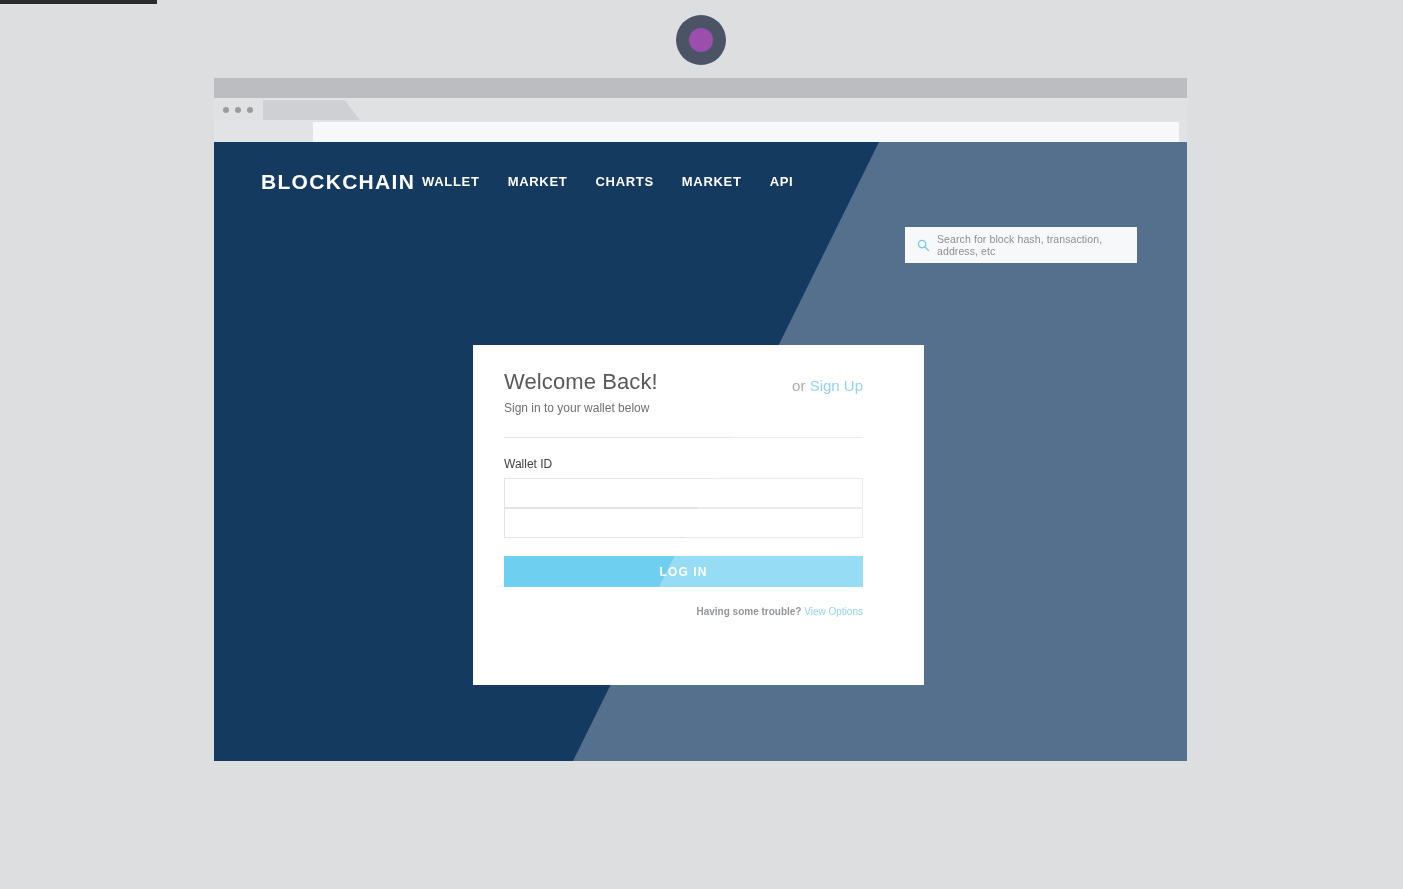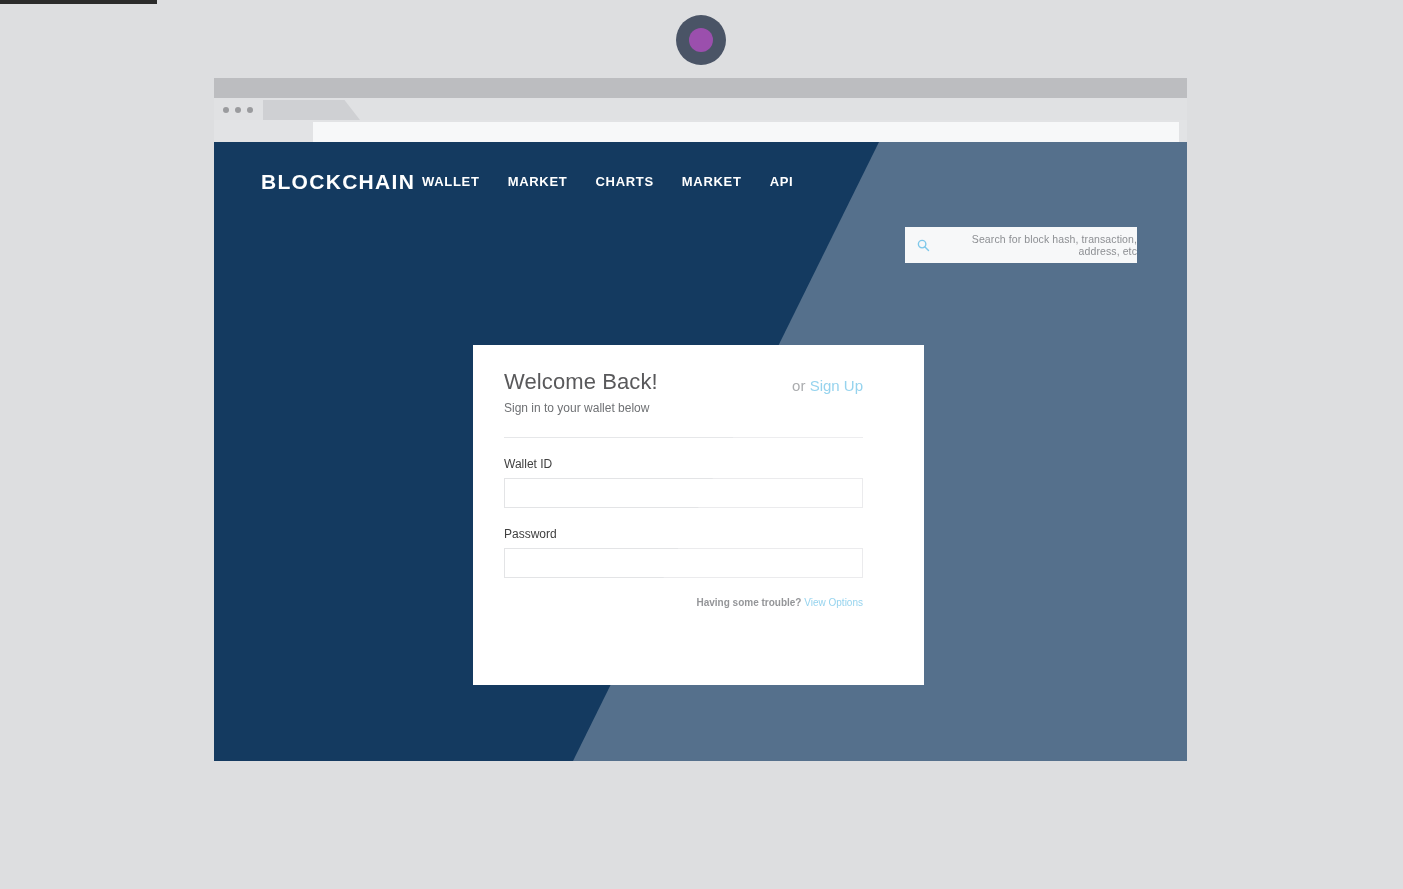--- a/index.html
+++ b/index.html
@@ -151,21 +151,20 @@
   .search-icon {
     margin-left: 12px;
     margin-right: 7px;
     width: 13px; height: 13px;
     flex: 0 0 auto;
   }
   .search-placeholder {
     color: #8d8f93;
     font-size: 10.5px;
     letter-spacing: 0.1px;
-    text-align: right;
   }
 
   
   .card {
     position: absolute;
     left: 259px; top: 203px;
     width: 420px; height: 340px;
     background: #ffffff;
     z-index: 10;
     padding-left: 31px;
@@ -324,23 +323,23 @@
           <div class="or-signup">
             <span>or</span>
             <a href="#">Sign Up</a>
           </div>
         </div>
 
         <div class="field-label">Wallet ID</div>
         <input class="text-input" type="text" value="" style="">
 
 
-        <div class="field-label">Password</div>
         <input class="text-input" type="password" value="" style="">
 
+        <button class="login-btn">LOG IN</button>
 
         <div class="trouble">
           <span>Having some trouble?</span>
           <a href="#">View Options</a>
         </div>
 
       </div>
     </div>
 
     <div id="glare"></div>

